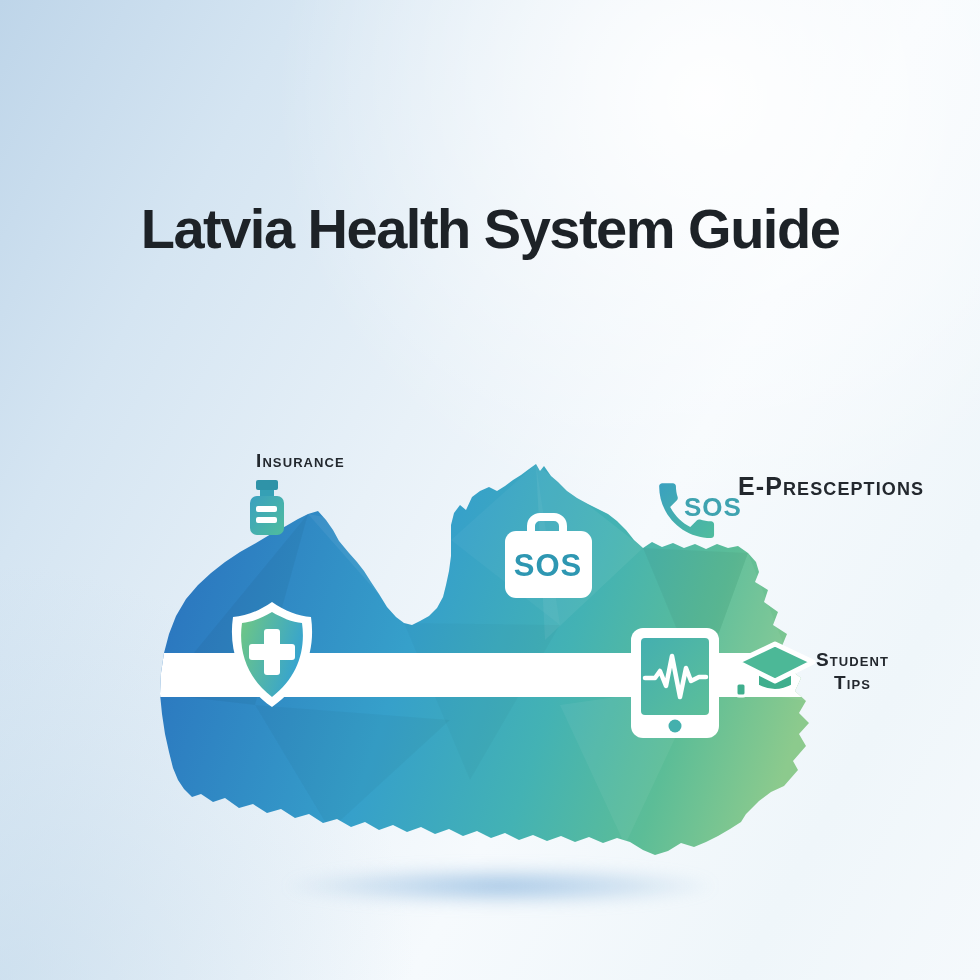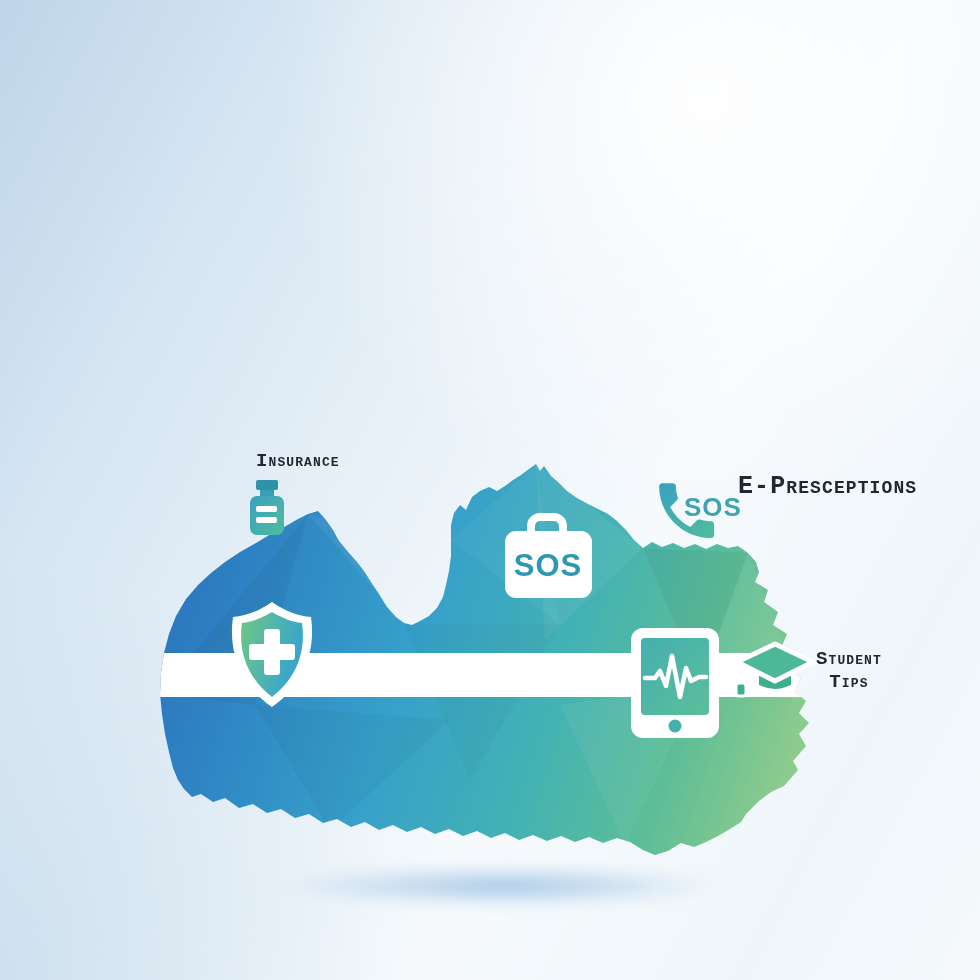--- a/index.html
+++ b/index.html
@@ -11,40 +11,41 @@
       radial-gradient(circle at 0% 100%, rgba(190,214,233,.55) 0%, rgba(190,214,233,0) 30%),
       linear-gradient(118deg,#bed5e9 0%,#d5e5f2 20%,#e8f1f8 42%,#f6fafd 62%,#eff6fa 84%,#f5f9fc 100%);
   }
   .title{
     position:absolute;left:0;top:196px;width:980px;text-align:center;
     font-size:56px;font-weight:bold;letter-spacing:-1.5px;color:#1d2227;
     white-space:nowrap;
   }
   .label{
     position:absolute;color:#23282e;font-variant:small-caps;
-    font-weight:600;letter-spacing:1.1px;font-family:Liberation Mono, monospace;
+    font-weight:600;letter-spacing:1.1px;
   }
   .label-insurance{left:256px;top:450px;font-size:19px;}
   .label-eprescriptions{left:738px;top:472px;font-size:25px;}
   .label-student{left:816px;top:648px;font-size:19px;line-height:23px;text-align:center;}
   .map-shadow{
     position:absolute;left:285px;top:866px;width:430px;height:40px;
     border-radius:50%;
     background:radial-gradient(ellipse at center, rgba(98,156,210,.55) 0%, rgba(120,170,215,.25) 45%, rgba(120,170,215,0) 72%);
     filter:blur(7px);
   }
   svg.scene{position:absolute;left:0;top:0;}
   .sos-case-text{font-family:"Liberation Sans",sans-serif;font-weight:bold;font-size:31px;letter-spacing:1px;fill:#2e97b2;}
   .phone-sos-text{font-family:"Liberation Sans",sans-serif;font-weight:bold;font-size:26px;letter-spacing:1px;fill:#3fa3b0;}
 </style>
 </head>
 <body>
 
 <div class="stage">
 
+  <div class="title">Latvia Health System Guide</div>
 
   <div class="map-shadow"></div>
 
   <svg class="scene" width="980" height="980" viewBox="0 0 980 980">
     <defs>
       <linearGradient id="mapGrad" x1="0" y1="0.4" x2="1" y2="0.6">
         <stop offset="0" stop-color="#2b76bf"></stop>
         <stop offset="0.38" stop-color="#36a0ca"></stop>
         <stop offset="0.62" stop-color="#43b2b4"></stop>
         <stop offset="0.82" stop-color="#5cbd97"></stop>

